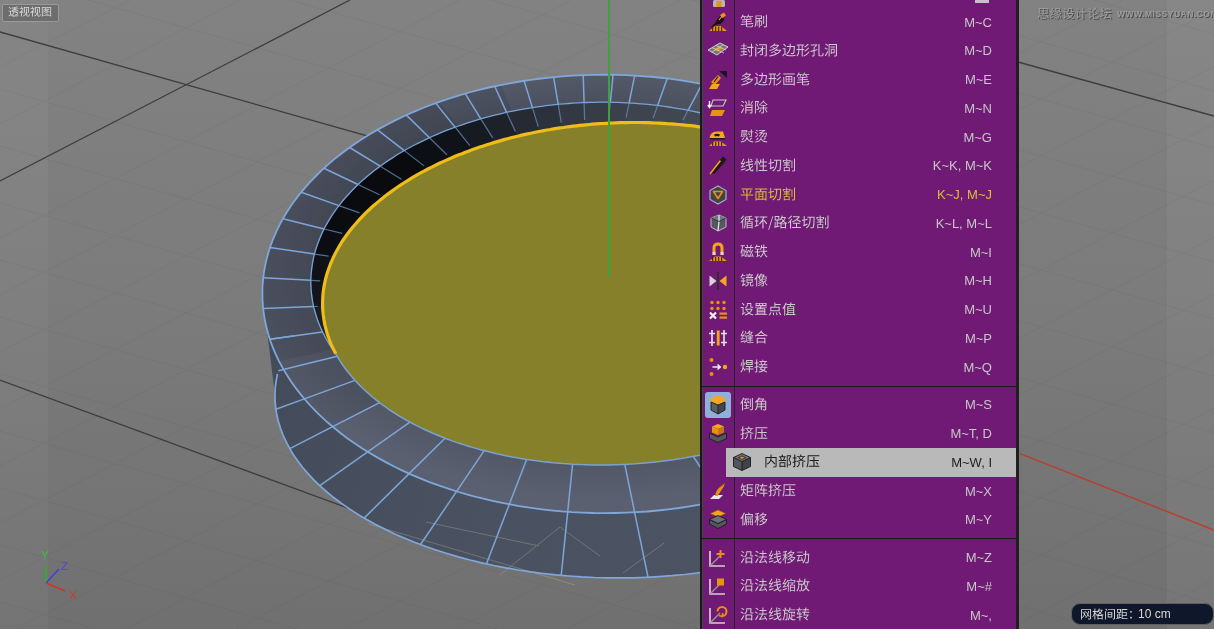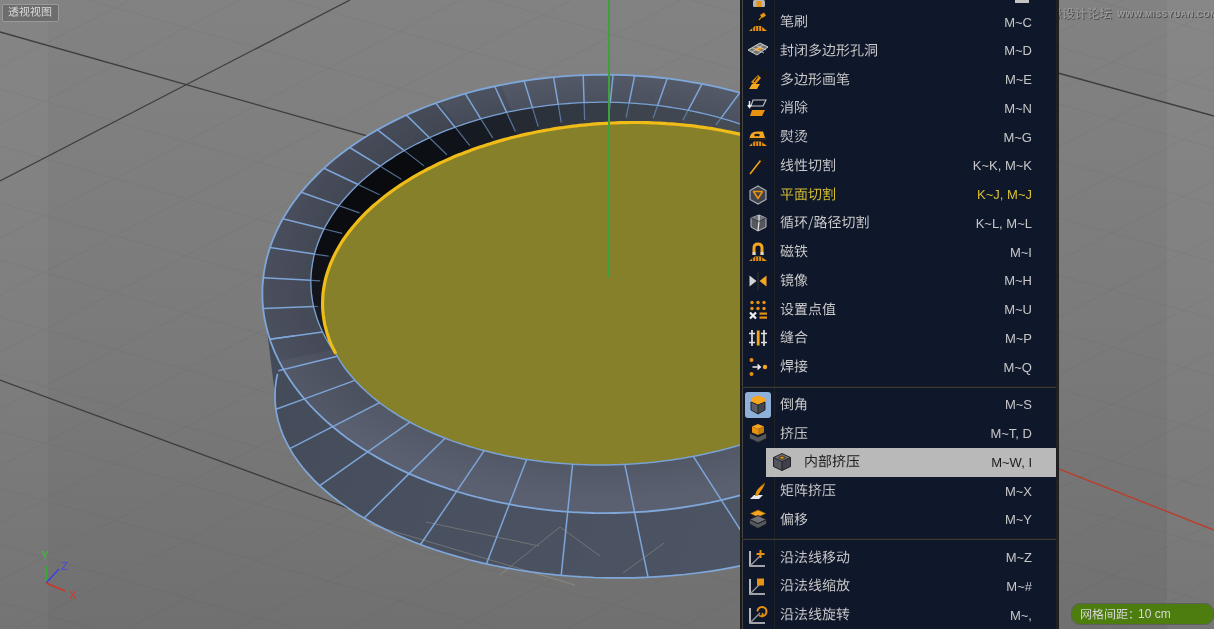--- a/index.html
+++ b/index.html
@@ -1,23 +1,23 @@
 <!DOCTYPE html>
 <html><head><meta charset="utf-8"><style>
 * { margin:0; padding:0; box-sizing:border-box; }
 html,body { width:1214px; height:629px; overflow:hidden; background:#757575; font-family:"Liberation Sans", sans-serif; }
 #stage { position:relative; width:1214px; height:629px; }
 #scene { position:absolute; left:0; top:0; }
 #vplabel { position:absolute; left:2px; top:4px; background:#6d6d6d; border:1px solid #9a9a9a; border-radius:2px; padding:1px 5px 0 5px; height:18px; }
 #wm { position:absolute; left:1037px; top:7px; display:flex; align-items:center; }
 #wmurl { font-size:8.5px; letter-spacing:-0.2px; font-weight:bold; color:#9e9e9e; text-shadow:1px 1px 0 #4a4a4a; letter-spacing:0.5px; margin-left:4px; }
-#gridbox { position:absolute; left:1071px; top:603px; width:143px; height:22px; background:#4d7c0f; border:1px solid #5f5f5f; border-radius:9px; display:flex; align-items:center; padding-left:8px; }
+#gridbox { position:absolute; left:1071px; top:603px; width:143px; height:22px; background:#0f172a; border:1px solid #5f5f5f; border-radius:9px; display:flex; align-items:center; padding-left:8px; }
 #gridbox .gbt { font-size:12px; color:#d8d8d8; margin-left:-3px; }
 #gizmo { position:absolute; left:32px; top:532px; }
-#menu { position:absolute; left:740px; top:0; width:319px; height:629px; background:#0f172a;
+#menu { position:absolute; left:700px; top:0; width:319px; height:629px; background:#701a75;
   border-left:2px solid #191919; border-right:3px solid #202020; box-shadow:inset 1px 0 0 #454545; }
 #menu::before { content:""; position:absolute; left:32px; top:0; bottom:0; width:1px; background:#232323; }
 .row { position:relative; height:28.75px; display:flex; align-items:center; }
 .row .ic { width:31px; flex:0 0 31px; display:flex; justify-content:center; align-items:center; }
 .row .lab { margin-left:7px; flex:1 1 auto; display:flex; align-items:center; }
 .row .sc { font-size:13px; padding-right:24px; white-space:pre; }
 .row.hl { background:#b9b9b9;margin-left:24px; }
 .sep { height:9px; position:relative; }
 .sep::after { content:""; position:absolute; left:0; right:0; top:4px; height:1px; background:#1e1e1e; box-shadow:0 1px 0 #3a3a3a; }
 .bluebox { background:#8fb0d9; border-radius:3px; padding:2px; display:flex; }

